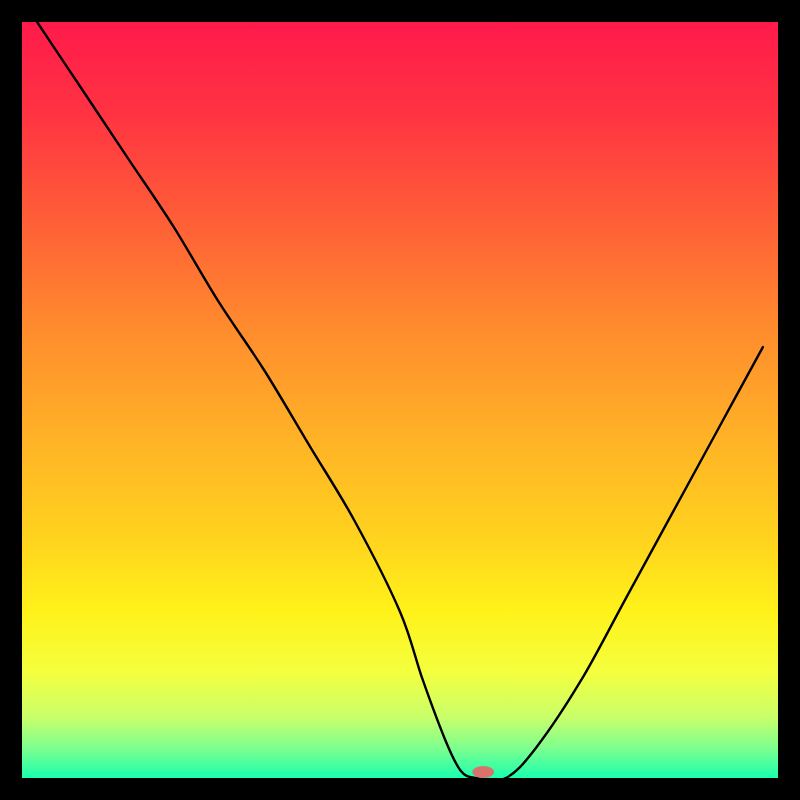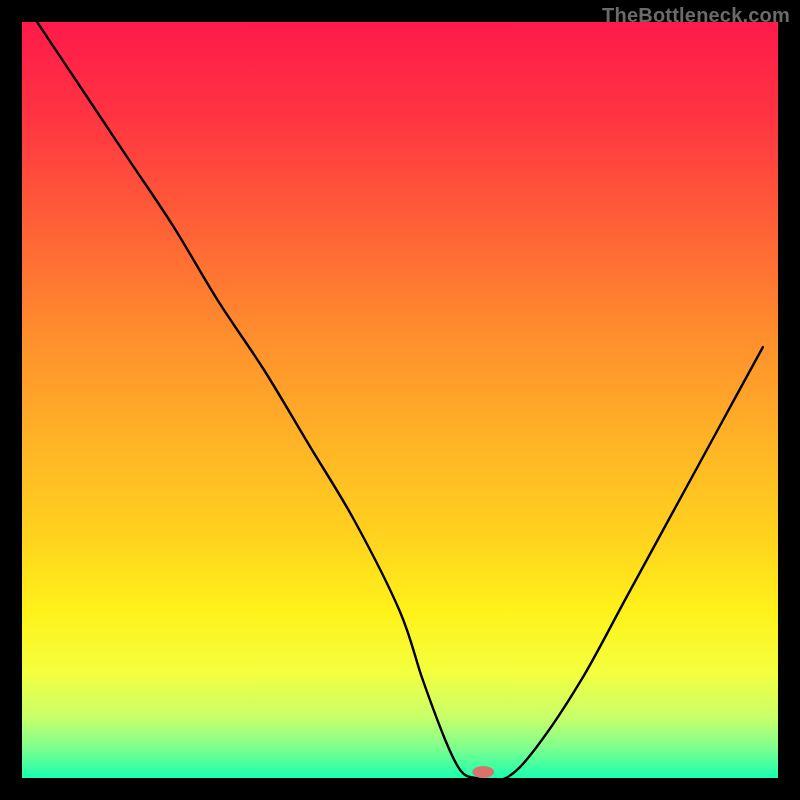--- a/index.html
+++ b/index.html
@@ -38,21 +38,20 @@
     display: block;
     width: 100%;
     height: 100%;
   }
 </style>
 </head>
 <body>
 
 <div class="frame">
 
-  <div class="watermark">TheBottleneck.com</div>
 
   <div class="plot">
     <svg id="chart-svg" viewBox="0 0 756 756" preserveAspectRatio="none">
       <defs>
         <linearGradient id="bg-grad" x1="0" y1="0" x2="0" y2="1">
             <stop offset="0%" stop-color="#ff1a4b"></stop>
             <stop offset="12%" stop-color="#ff3342"></stop>
             <stop offset="25%" stop-color="#ff5a38"></stop>
             <stop offset="40%" stop-color="#ff8a2e"></stop>
             <stop offset="55%" stop-color="#ffb226"></stop>

